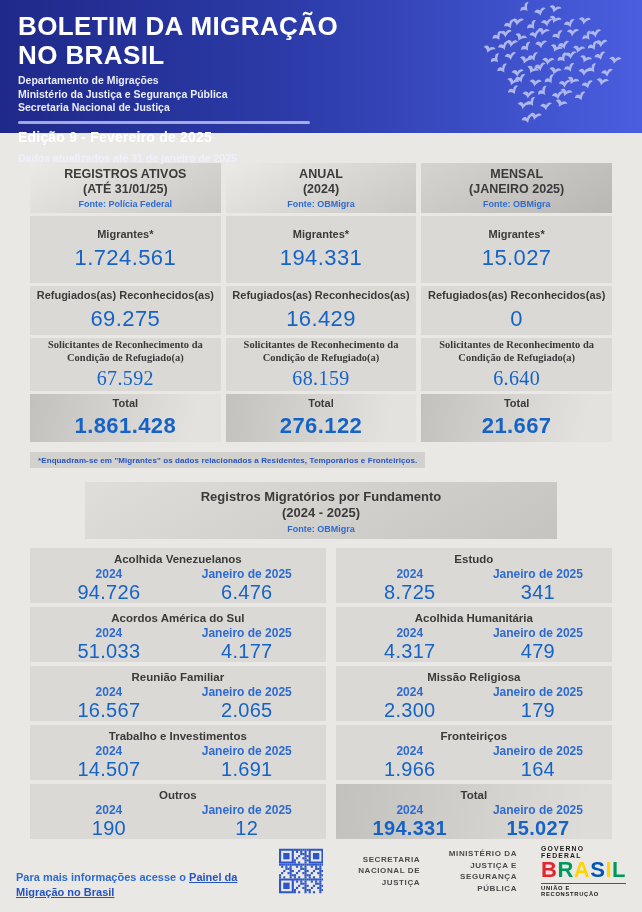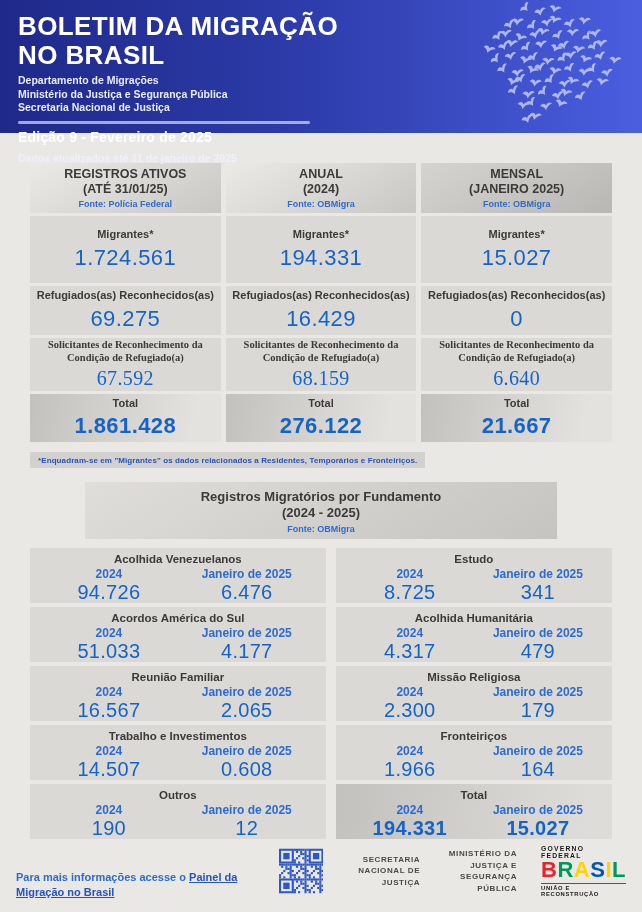--- a/index.html
+++ b/index.html
@@ -325,21 +325,21 @@
       </div>
       <div class="fcell">
         <div class="fname">Trabalho e Investimentos</div>
         <div class="fvals">
           <div class="fsub">
               <div class="fyl">2024</div>
               <div class="fv">14.507</div>
             </div>
           <div class="fsub">
               <div class="fyl">Janeiro de 2025</div>
-              <div class="fv">0.608</div>
+              <div class="fv">1.691</div>
             </div>
         </div>
       </div>
       <div class="fcell">
         <div class="fname">Fronteiriços</div>
         <div class="fvals">
           <div class="fsub">
               <div class="fyl">2024</div>
               <div class="fv">1.966</div>
             </div>

